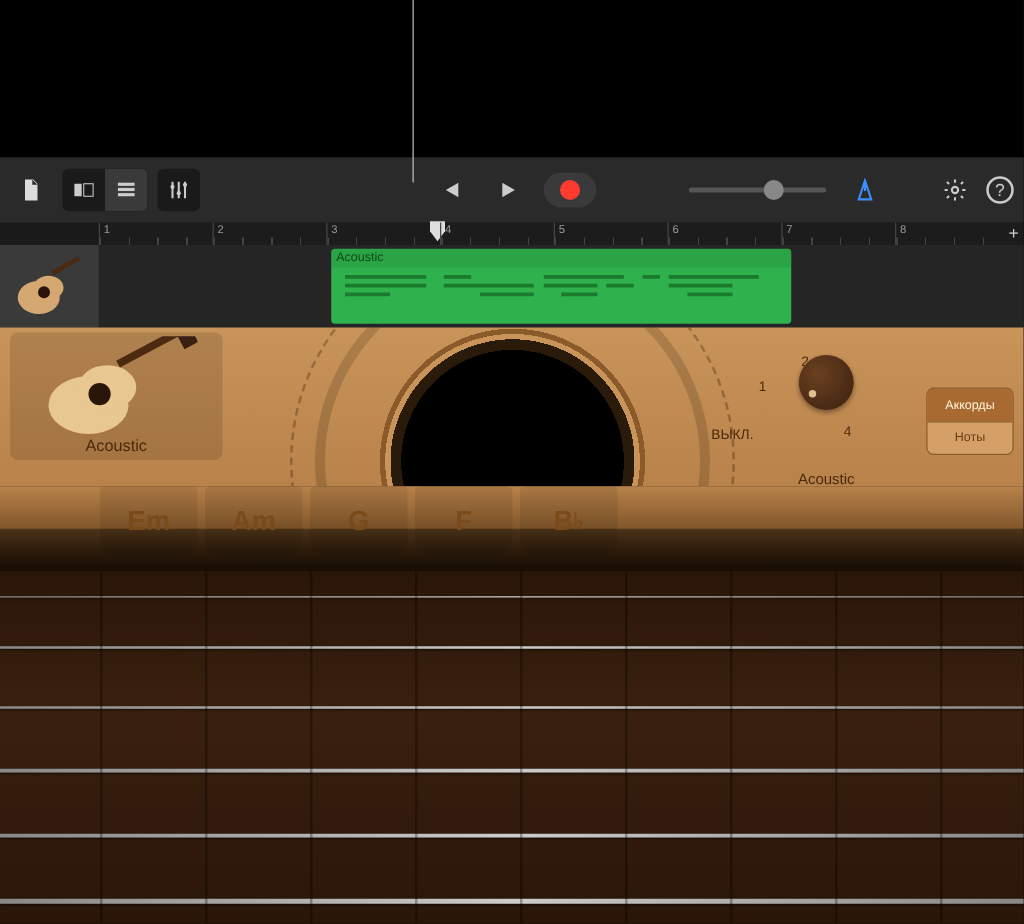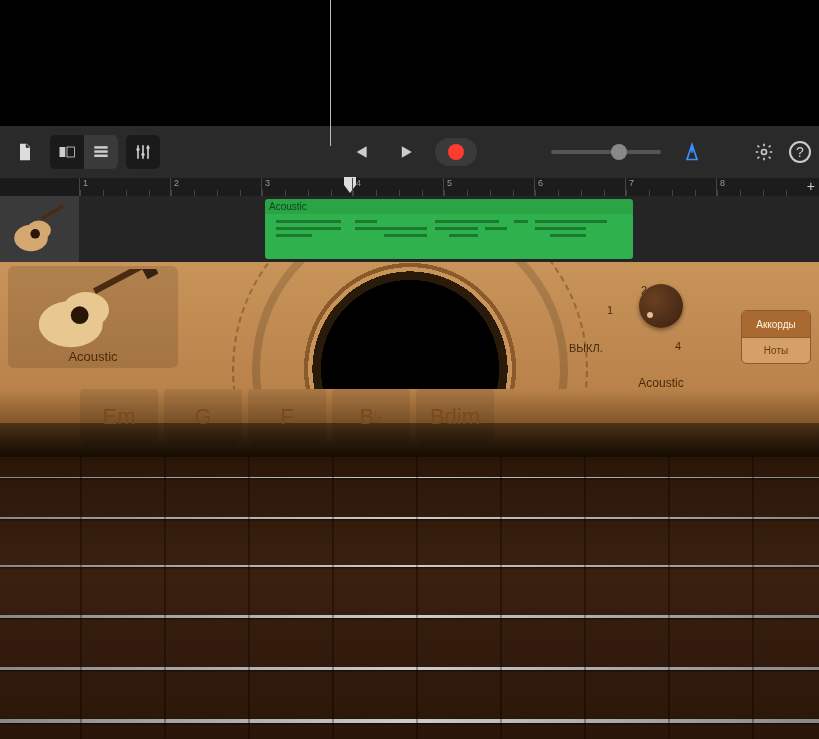--- a/index.html
+++ b/index.html
@@ -287,21 +287,21 @@
   .chord {
     width: 78px;
     height: 56px;
     background: rgba(0,0,0,0.08);
     border-radius: 4px 4px 12px 12px;
     display: flex;
     align-items: center;
     justify-content: center;
     color: #7a4a1a;
     font-size: 22px;
-    font-weight: 400;
+    font-weight: 700;
     position: relative;
     z-index:1;
   }
   .chord sup { font-size: 11px; vertical-align: super; }
   .chord .flat { font-size: 18px; }
 
   
   .fretboard {
     height: 282px;
     background: linear-gradient(#2a1608, #3a2010 40%, #2a1608);
@@ -471,24 +471,24 @@
 
     <div class="mode-seg">
       <div class="mode-btn active">Аккорды</div>
       <div class="mode-btn">Ноты</div>
     </div>
   </div>
 
   <div class="chord-strip">
     <div class="chord-shadow"></div>
   <div class="chord">Em</div>
+      <div class="chord">Am</div>
       <div class="chord">G</div>
       <div class="chord">F</div>
       <div class="chord">B<span class="flat">♭</span></div>
-      <div class="chord">Bdim</div>
     </div>
 
   <div class="fretboard">
   <div class="string" style="top: 20px; height: 1px;"></div>
       <div class="string" style="top: 60px; height: 1.5px;"></div>
       <div class="string" style="top: 108px; height: 2px;"></div>
       <div class="string" style="top: 158px; height: 2.5px;"></div>
       <div class="string" style="top: 210px; height: 3px;"></div>
       <div class="string" style="top: 262px; height: 3.5px;"></div>
       <div class="fret-sep" style="left: 80px;"></div>

